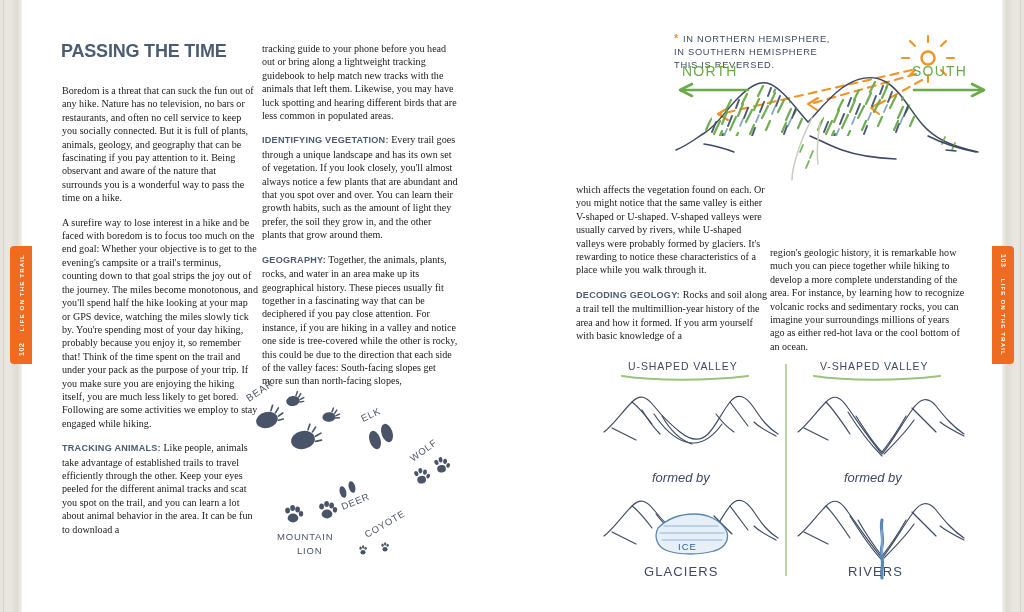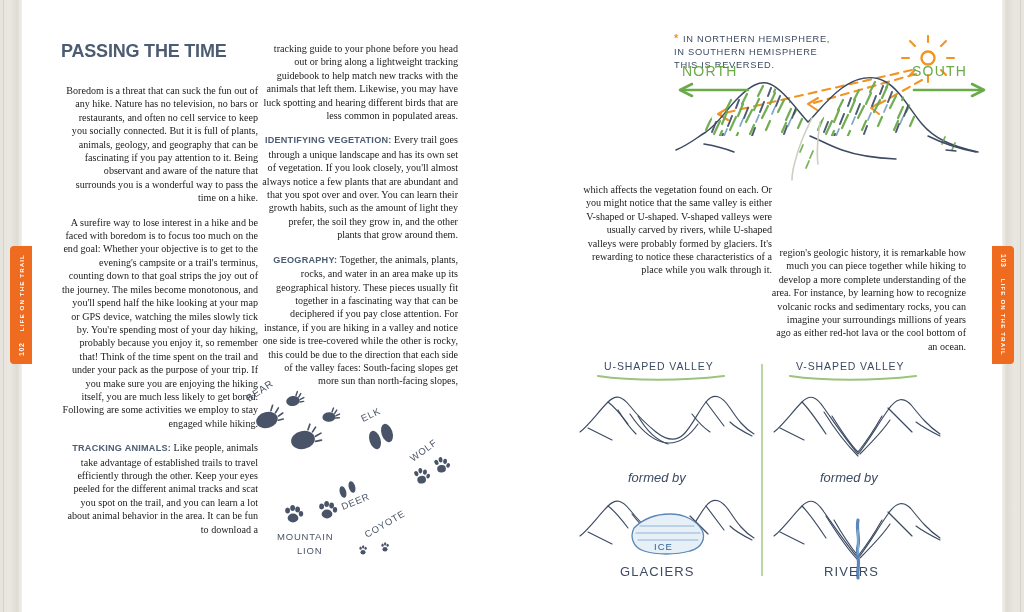--- a/index.html
+++ b/index.html
@@ -44,33 +44,33 @@
   #col2{left:262px;top:42px;width:196px;}
   #col3{left:576px;top:183px;width:196px;}
   #col4{left:770px;top:246px;width:196px;}
 
   .title{
     position:absolute;left:61px;top:38px;width:230px;
     font-family:"Liberation Sans", sans-serif;
     font-weight:700;font-size:18px;line-height:27px;
     letter-spacing:-0.2px;color:#4c5c72;text-transform:uppercase;
   }
-  p{margin:0 0 11px 0;text-align:right;}
+  p{margin:0 0 11px 0;}
   p:last-child{margin-bottom:0;}
   .lead{
     font-family:"Liberation Sans", sans-serif;
     font-weight:700;font-size:9.1px;letter-spacing:.25px;
     color:#4c5c72;text-transform:uppercase;margin-top:15px;
   }
 
   
   .illus{position:absolute;}
   #illus-mountains{left:660px;top:18px;width:345px;height:165px;}
   #illus-tracks{left:245px;top:392px;width:230px;height:180px;}
-  #illus-valleys{left:572px;top:358px;width:380px;height:225px;}
+  #illus-valleys{left:596px;top:358px;width:380px;height:225px;}
   .illus svg{display:block;width:100%;height:100%;overflow:visible;}
 
   .hand{font-family:"Liberation Sans", sans-serif;}
 </style>
 </head>
 <body>
 
 <div class="spread">
 
   <div class="edge-left"></div>
@@ -108,20 +108,21 @@
   </div>
 
   <div class="col" id="col2">
     <p>tracking guide to your phone before you head out or bring along a lightweight tracking guidebook to help match new tracks with the animals that left them. Likewise, you may have luck spotting and hearing different birds that are less common in populated areas.</p>
     <p><span class="lead">IDENTIFYING VEGETATION:</span><span> Every trail goes through a unique landscape and has its own set of vegetation. If you look closely, you'll almost always notice a few plants that are abundant and that you spot over and over. You can learn their growth habits, such as the amount of light they prefer, the soil they grow in, and the other plants that grow around them.</span></p>
     <p><span class="lead">GEOGRAPHY:</span><span> Together, the animals, plants, rocks, and water in an area make up its geographical history. These pieces usually fit together in a fascinating way that can be deciphered if you pay close attention. For instance, if you are hiking in a valley and notice one side is tree-covered while the other is rocky, this could be due to the direction that each side of the valley faces: South-facing slopes get more sun than north-facing slopes,</span></p>
   </div>
 
   <div class="col" id="col3">
     <p>which affects the vegetation found on each. Or you might notice that the same valley is either V-shaped or U-shaped. V-shaped valleys were usually carved by rivers, while U-shaped valleys were probably formed by glaciers. It's rewarding to notice these characteristics of a place while you walk through it.</p>
+    <p><span class="lead">DECODING GEOLOGY:</span><span> Rocks and soil along a trail tell the multimillion-year history of the area and how it formed. If you arm yourself with basic knowledge of a</span></p>
   </div>
 
   <div class="col" id="col4">
     <p>region's geologic history, it is remarkable how much you can piece together while hiking to develop a more complete understanding of the area. For instance, by learning how to recognize volcanic rocks and sedimentary rocks, you can imagine your surroundings millions of years ago as either red-hot lava or the cool bottom of an ocean.</p>
   </div>
 
   <div class="illus" id="illus-mountains">
     <svg viewBox="0 0 345 165" xmlns="http://www.w3.org/2000/svg">
       <defs>
         <clipPath id="clipHillL">

